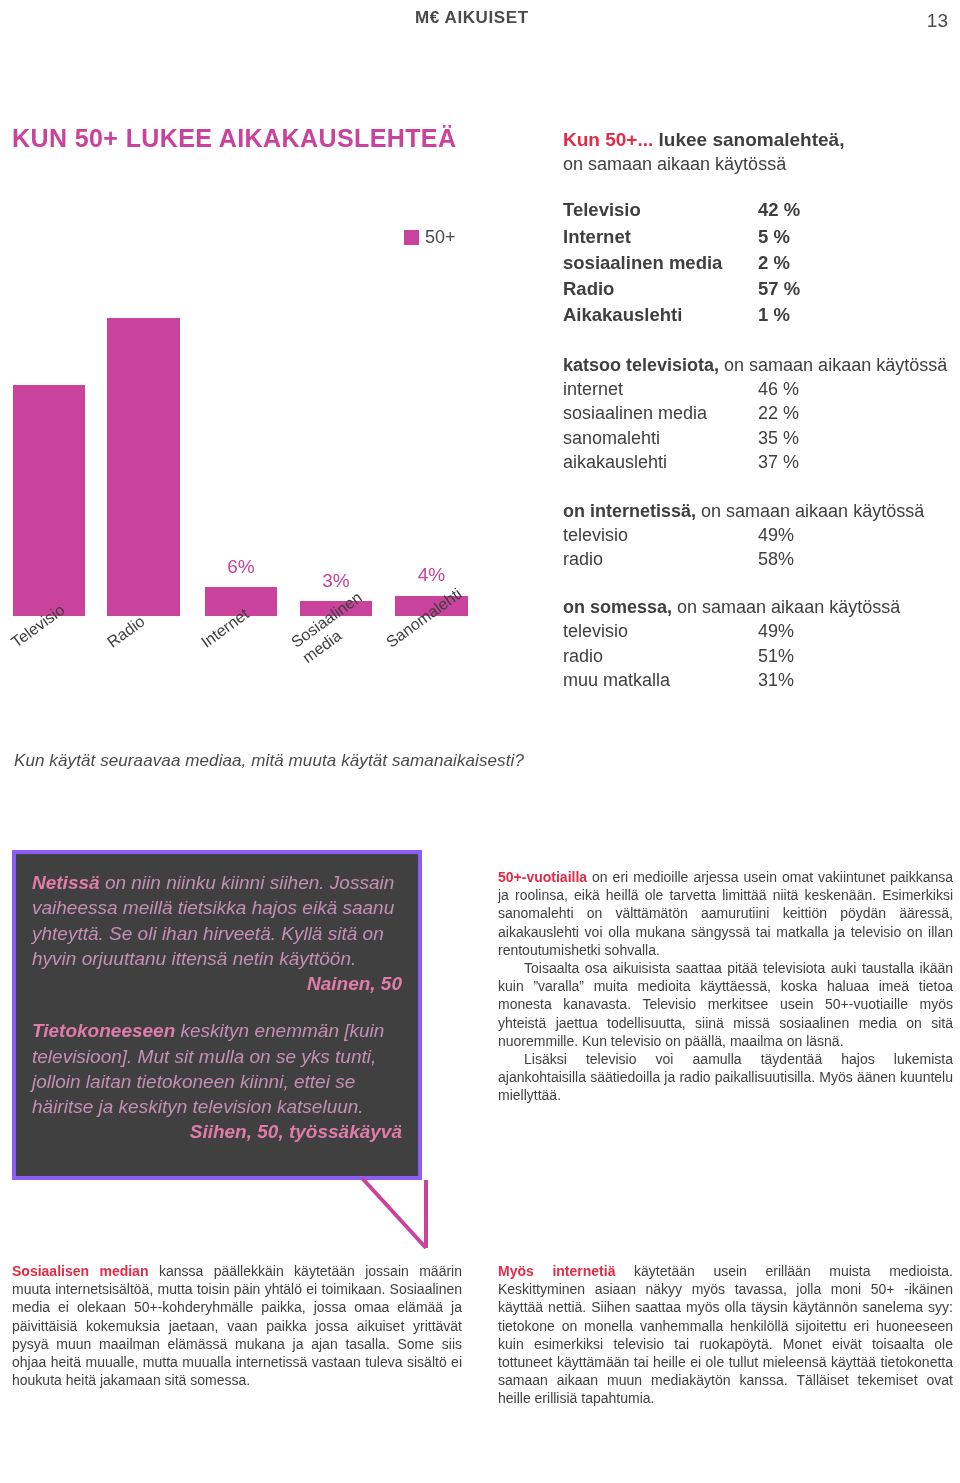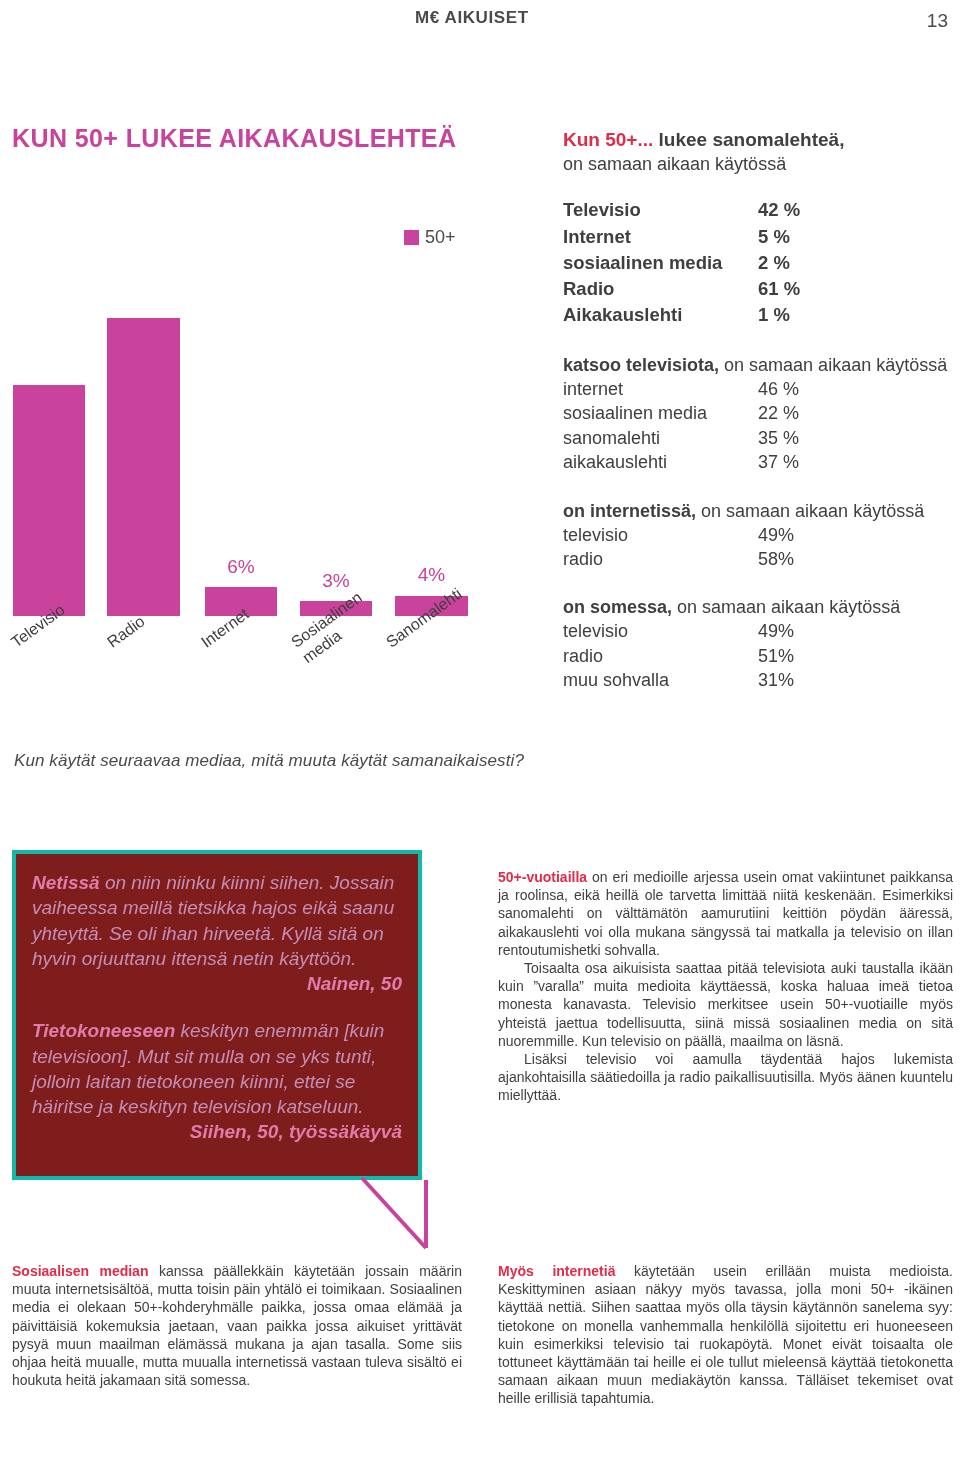--- a/index.html
+++ b/index.html
@@ -142,22 +142,22 @@
   }
 
   
   .bubble {
     position: absolute;
     left: 12px;
     top: 850px;
     width: 410px;
     height: 330px;
     box-sizing: border-box;
-    border: 4px solid #14b8a6;
-    background: #7f1d1d;
+    border: 4px solid #8b5cf6;
+    background: #404040;
   }
   .bubble-tail {
     position: absolute;
     left: 360px;
     top: 1176px;
     width: 70px;
     height: 72px;
     overflow: visible;
   }
   .quote {
@@ -243,21 +243,21 @@
     <div class="dc-row bold">
       <span class="k">Internet</span>
       <span class="v">5 %</span>
     </div>
     <div class="dc-row bold">
       <span class="k">sosiaalinen media</span>
       <span class="v">2 %</span>
     </div>
     <div class="dc-row bold">
       <span class="k">Radio</span>
-      <span class="v">61 %</span>
+      <span class="v">57 %</span>
     </div>
     <div class="dc-row bold">
       <span class="k">Aikakauslehti</span>
       <span class="v">1 %</span>
     </div>
   </div>
 
   <div class="dc-block" style="margin-top:14px;">
     <div class="dc-block-title">
       <b>katsoo televisiota,</b><span> on samaan aikaan käytössä</span>
@@ -300,21 +300,21 @@
     </div>
     <div class="dc-row">
       <span class="k">televisio</span>
       <span class="v">49%</span>
     </div>
     <div class="dc-row">
       <span class="k">radio</span>
       <span class="v">51%</span>
     </div>
     <div class="dc-row">
-      <span class="k">muu sohvalla</span>
+      <span class="k">muu matkalla</span>
       <span class="v">31%</span>
     </div>
   </div>
 </div>
 
 <div class="bubble">
   <div class="quote quote1">
     <b>Netissä</b><span> on niin niinku kiinni siihen. Jossain vaiheessa meillä tietsikka hajos eikä saanu yhteyttä. Se oli ihan hirveetä. Kyllä sitä on hyvin orjuuttanu ittensä netin käyttöön.</span>
     <span class="attrib">Nainen, 50</span>
   </div>

